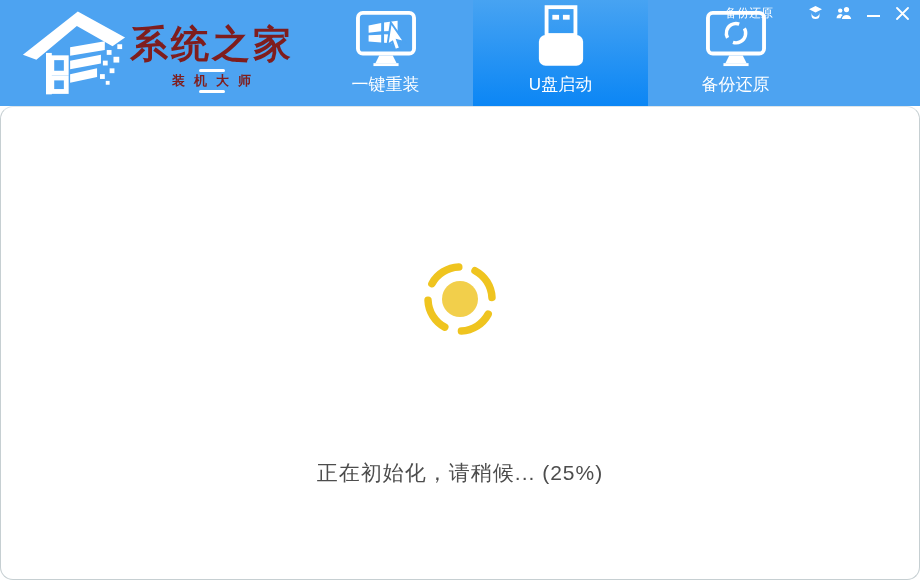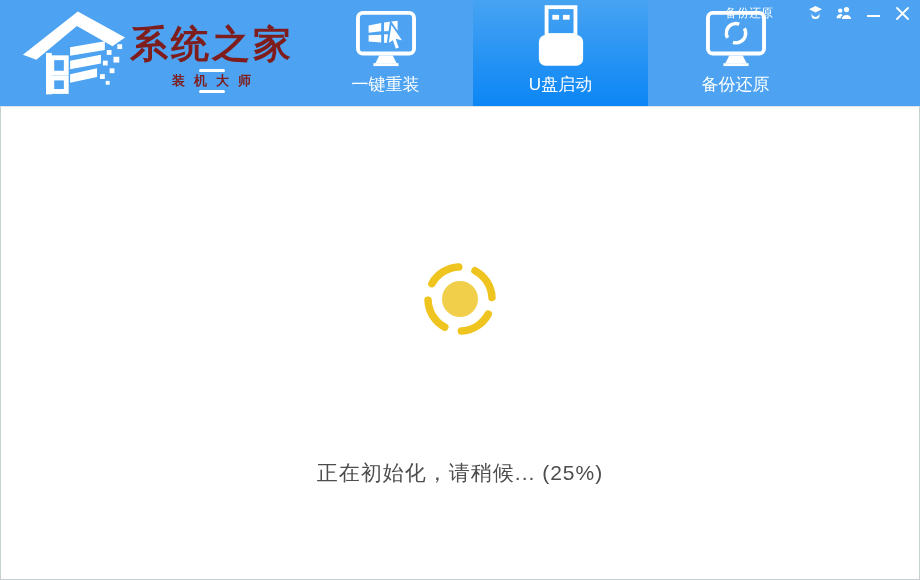--- a/index.html
+++ b/index.html
@@ -38,20 +38,21 @@
   
   .controls { position:absolute; top:4px; right:9px; display:flex; align-items:center; height:18px; }
   .disclaimer { color:#fff; font-size:12px; cursor:pointer; margin-right:22px; white-space:nowrap; }
   .ctrl-btn { display:flex; align-items:center; justify-content:center; width:18px; height:18px; cursor:pointer; margin-left:11px; }
 
   
   .content {
     position:relative; width:100%; height:474px; background:#FFFFFF;
     border-left:1px solid #C6CFD2; border-right:1px solid #C6CFD2; border-bottom:1px solid #C6CFD2;
     border-top:1px solid #DDE5EA;
+    border-radius:13px;
   }
   .spinner { position:absolute; left:50%; top:150px; transform:translateX(-50%); width:84px; height:84px; }
   .status-text {
     position:absolute; top:352px; width:100%; text-align:center;
     font-size:21px; color:#4D4D4D; letter-spacing:1px;
   }
 </style>
 </head>
 <body>
 

